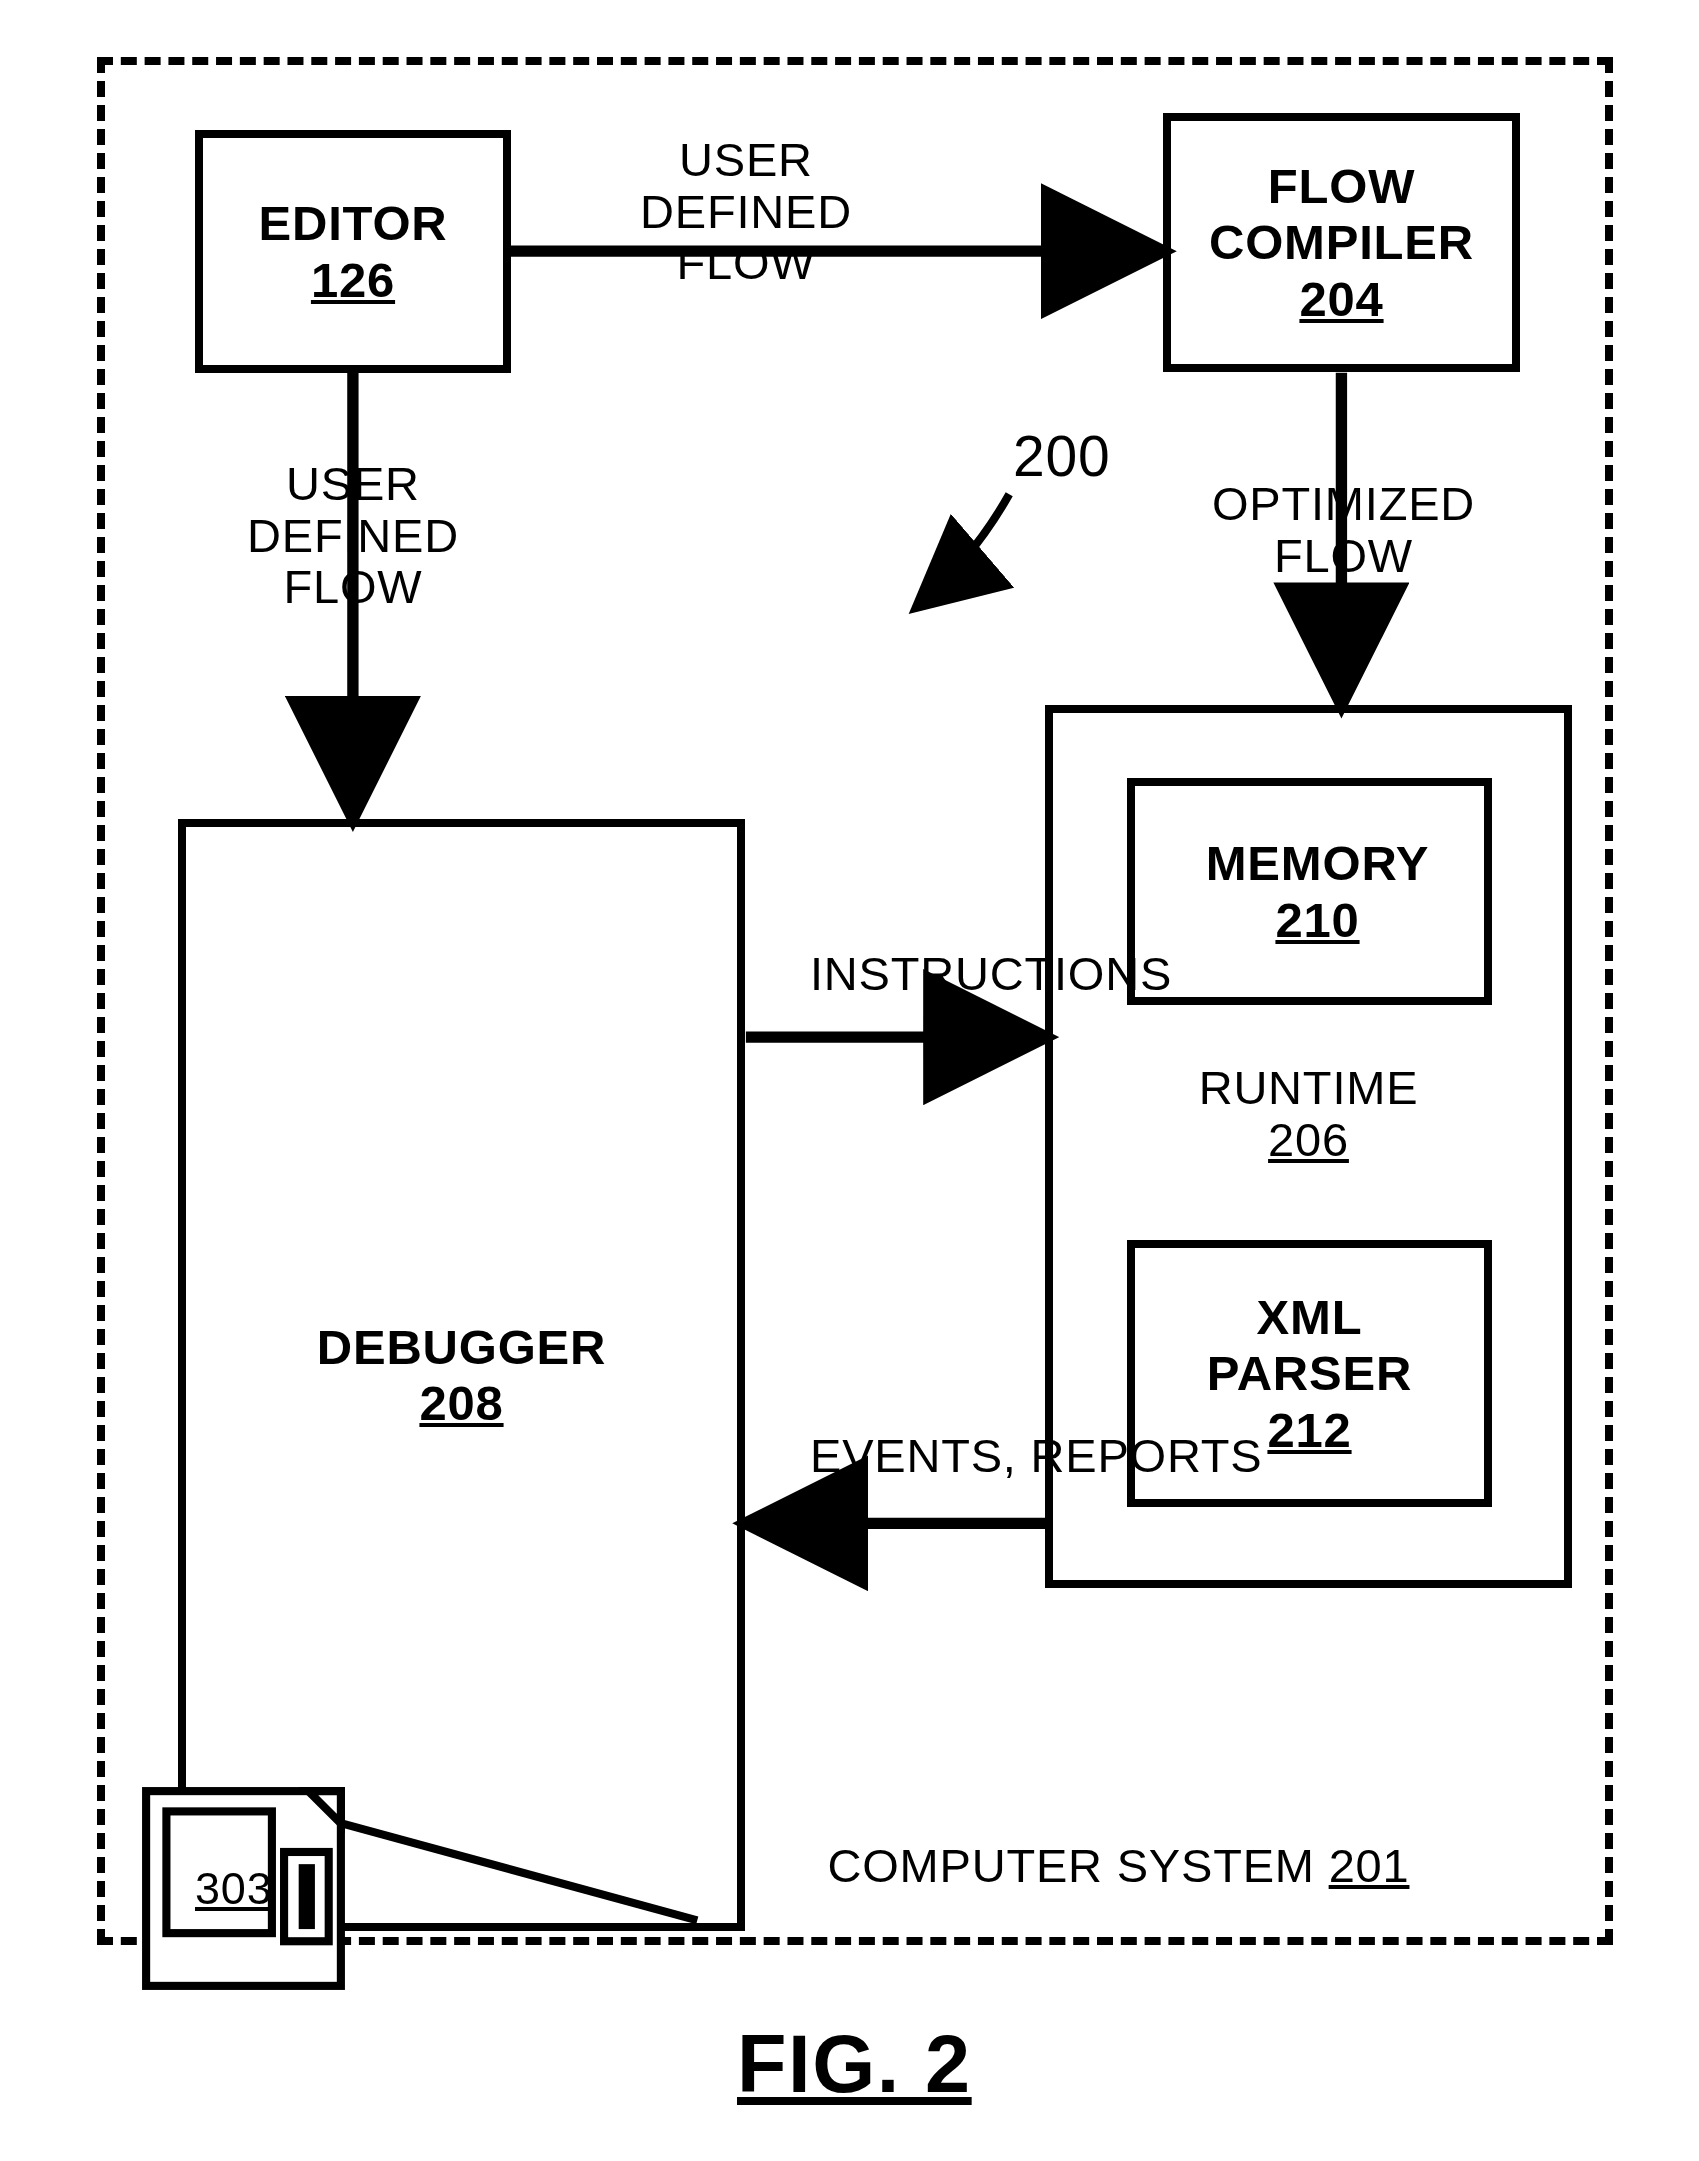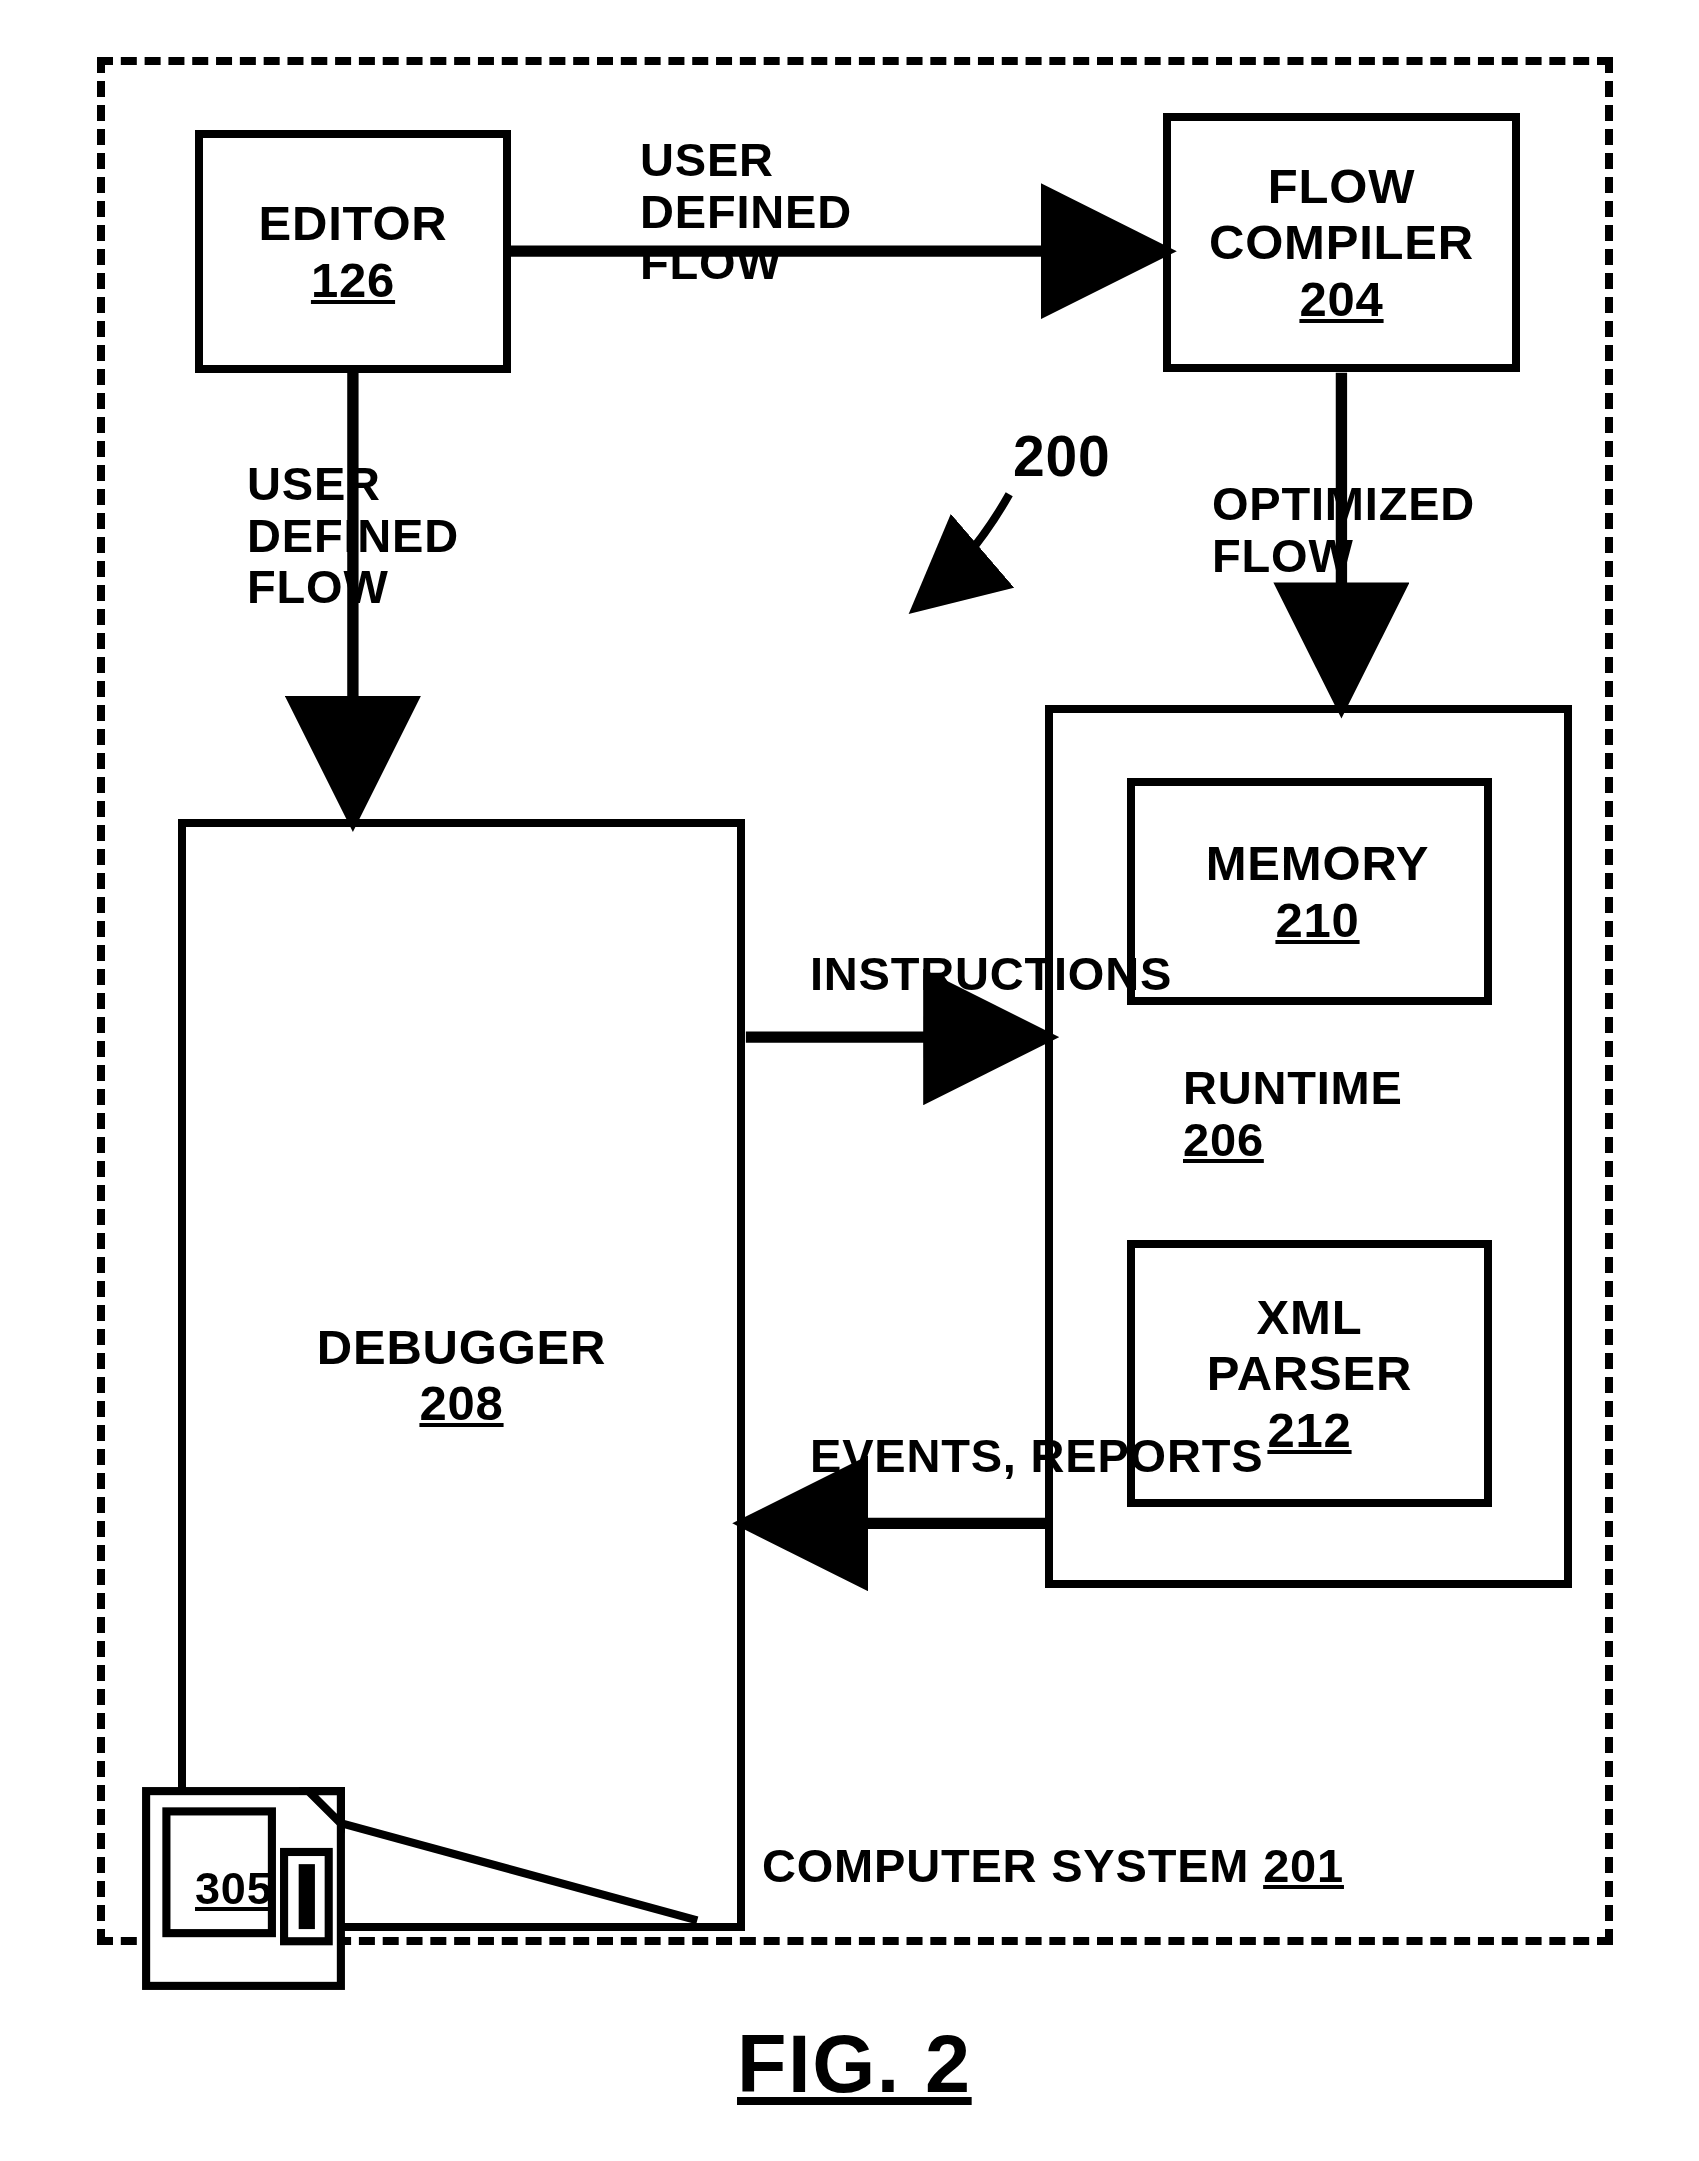--- a/index.html
+++ b/index.html
@@ -37,23 +37,24 @@
     color: #000;
     line-height: 1.15;
     text-align: center;
   }
   .ref {
     text-decoration: underline;
   }
   .abs-label {
     position: absolute;
     font-size: 47px;
-    font-weight: 700;
+    font-weight: 400;
     letter-spacing: 0.8px;
     color: #000;
+    text-align: center;
     line-height: 1.1;
   }
   svg.overlay {
     position: absolute;
     left: 0;
     top: 0;
     width: 1700px;
     height: 2161px;
     pointer-events: none;
   }
@@ -136,21 +137,21 @@
 
       <rect x="10" y="10" width="240" height="240" fill="#fff" stroke="#000" stroke-width="10"></rect>
 
       <polygon points="210,10 250,50 250,10" fill="#fff" stroke="#000" stroke-width="10"></polygon>
 
       <rect x="35" y="35" width="130" height="150" fill="#fff" stroke="#000" stroke-width="10"></rect>
 
       <rect x="180" y="85" width="55" height="110" fill="#fff" stroke="#000" stroke-width="10"></rect>
       <rect x="198" y="100" width="20" height="80" fill="#000"></rect>
     </svg>
-    <div class="abs-label ref" style="left:57px; top:81px; font-size:45px;">305</div>
+    <div class="abs-label ref" style="left:57px; top:81px; font-size:45px;">303</div>
   </div>
 
   <svg class="overlay" viewBox="0 0 2097 2667" width="1700" height="2161">
     <defs>
       <marker id="arrow" viewBox="0 0 20 20" refX="18" refY="10" markerWidth="12" markerHeight="12" orient="auto-start-reverse">
         <path d="M 0 0 L 20 10 L 0 20 z" fill="#000"></path>
       </marker>
     </defs>
 
     <path d="M 1245 610 Q 1200 690 1130 750" fill="none" stroke="#000" stroke-width="10" marker-end="url(#arrow)"></path>

